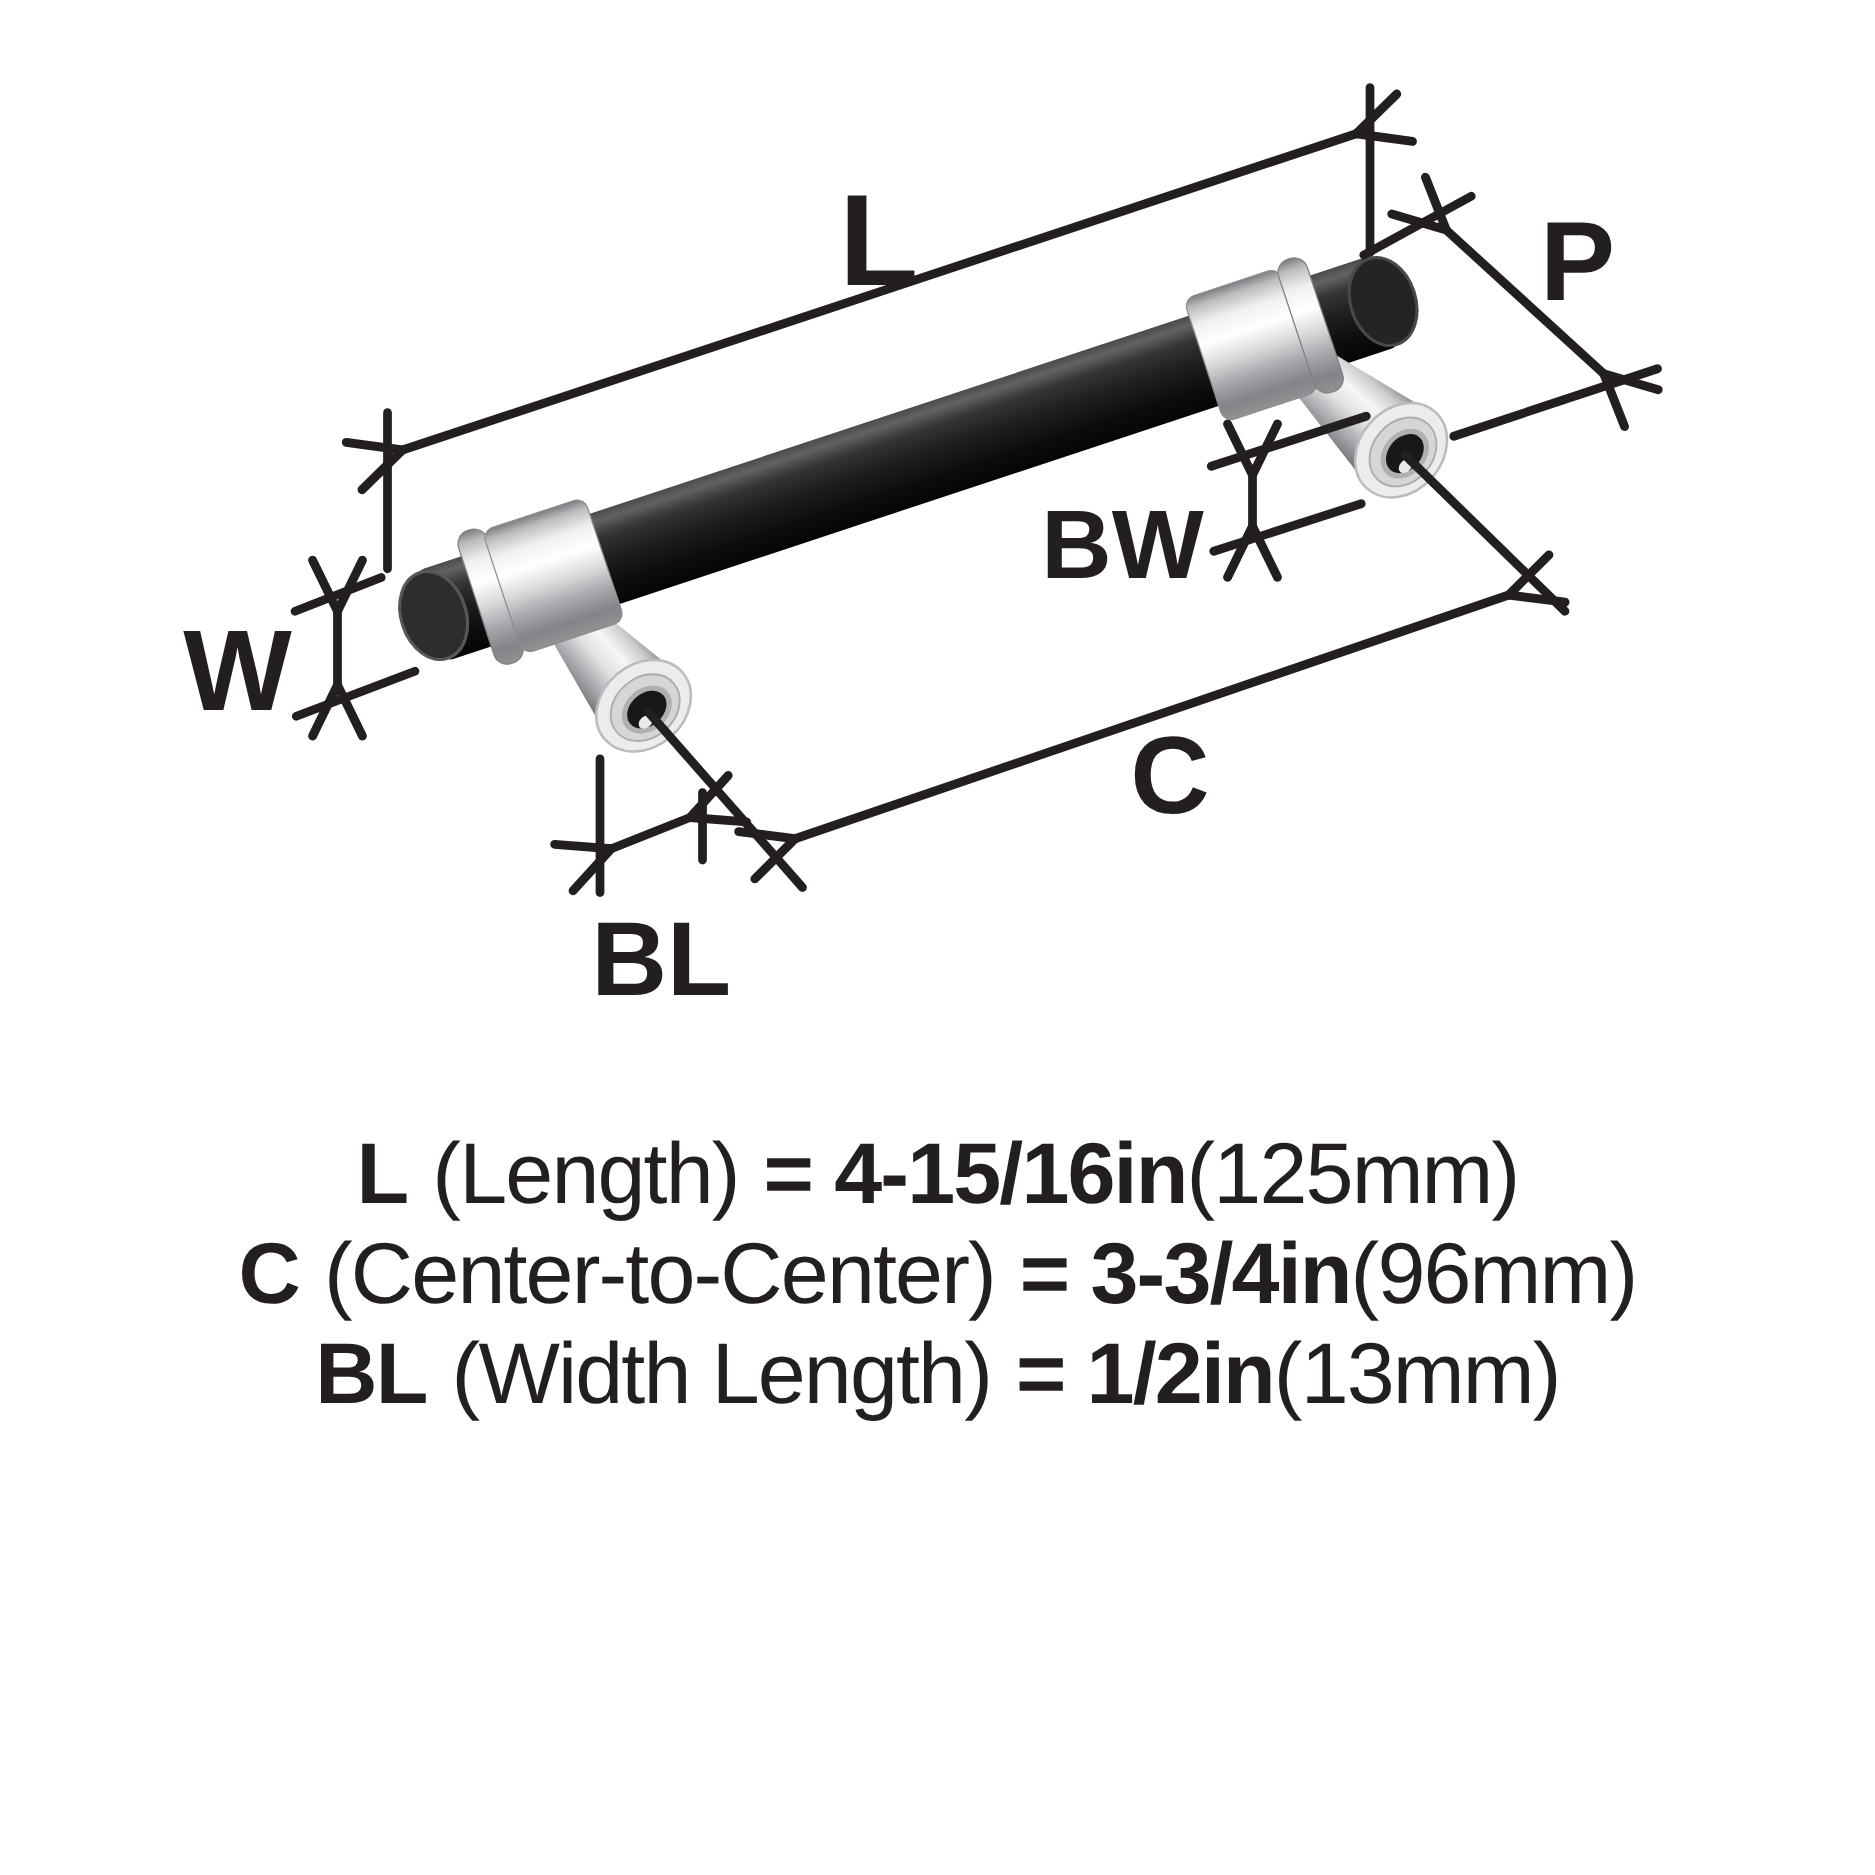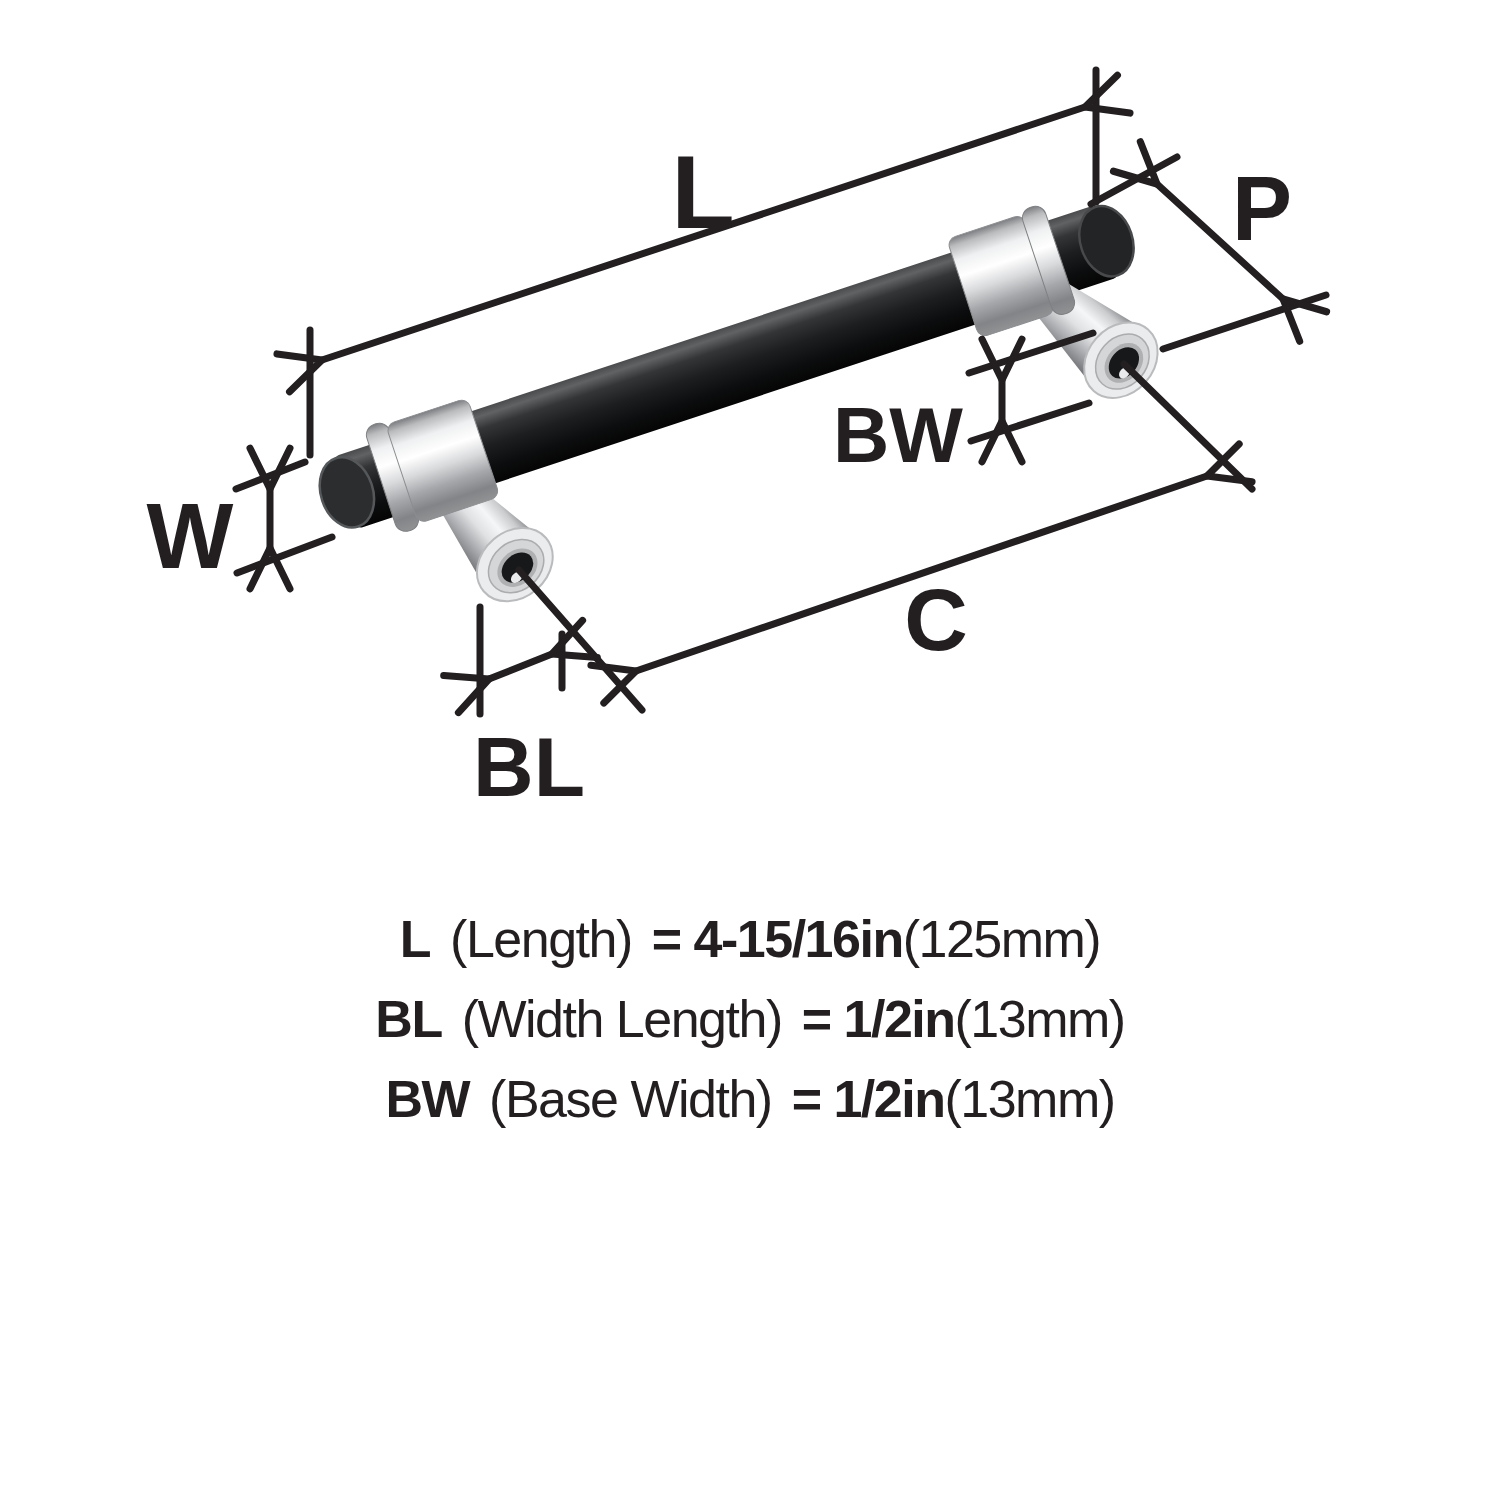--- a/index.html
+++ b/index.html
@@ -7,21 +7,21 @@
     position:relative;width:1500px;height:1500px;background:#ffffff;
     font-family:"Liberation Sans",sans-serif;color:#231F20;overflow:hidden;
   }
   .diagram-svg{position:absolute;top:0;left:0;}
   .diagram-svg text{
     font-family:"Liberation Sans",sans-serif;
     font-weight:700;fill:#231F20;text-anchor:middle;
   }
   .specs{
     position:absolute;left:0;top:899px;width:1500px;
-    text-align:center;font-size:52px;line-height:80px;letter-spacing:-1.5px;
+    text-align:center;font-size:69px;line-height:80px;letter-spacing:-1.5px;
   }
   .spec-row{white-space:nowrap;}
   .code{font-weight:700;margin-right:20px;}
   .name{font-weight:400;margin-right:20px;}
   .value{font-weight:700;}
   .metric{font-weight:400;}
 </style>
 </head>
 <body>
 
@@ -131,20 +131,20 @@
       <text x="898" y="462" font-size="78">BW</text>
       <text x="529" y="796" font-size="84">BL</text>
     </g>
   </svg>
 
   <div class="specs">
     <div class="spec-row">
       <span class="code">L</span><span class="name">(Length)</span><span class="value">= 4-15/16in</span><span class="metric">(125mm)</span>
     </div>
     <div class="spec-row">
-      <span class="code">BL</span><span class="name">(Width Length)</span><span class="value">= 1/2in</span><span class="metric">(13mm)</span>
+      <span class="code">C</span><span class="name">(Center-to-Center)</span><span class="value">= 3-3/4in</span><span class="metric">(96mm)</span>
     </div>
     <div class="spec-row">
-      <span class="code">BW</span><span class="name">(Base Width)</span><span class="value">= 1/2in</span><span class="metric">(13mm)</span>
+      <span class="code">BL</span><span class="name">(Width Length)</span><span class="value">= 1/2in</span><span class="metric">(13mm)</span>
     </div>
   </div>
 
 </div>
 
 </body></html>

